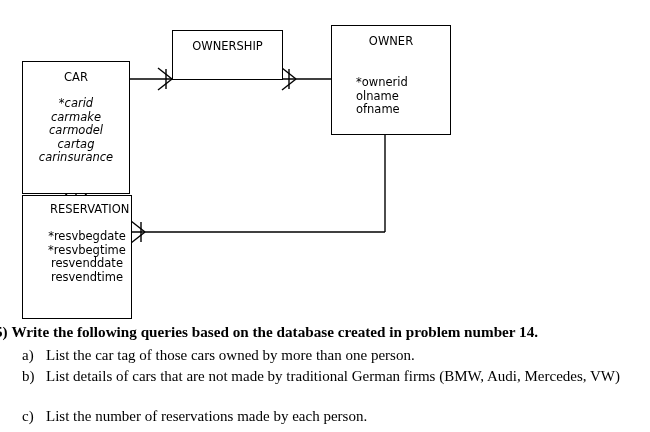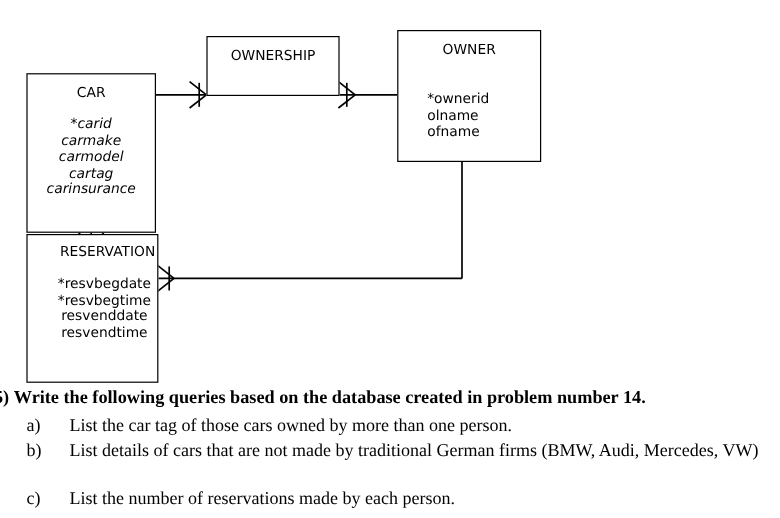--- a/index.html
+++ b/index.html
@@ -115,21 +115,21 @@
   }
   .q-marker {
     position: absolute;
     left: 0;
     top: 0;
     width: 20px;
     text-align: left;
   }
   .q-text {
     display: block;
-    margin-left: 36px;
+    margin-left: 24px;
   }
   #q-a { top: 34px; }
   #q-b { top: 55px; }
   #q-c { top: 95px; }
 </style>
 </head>
 <body>
 
 <div id="canvas">
 

